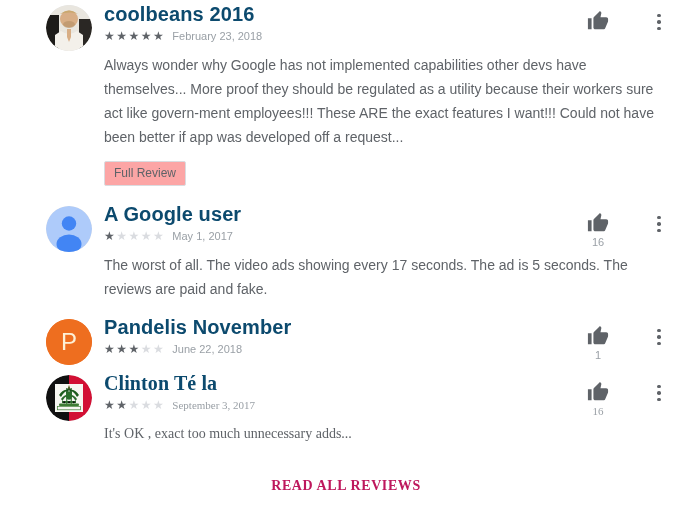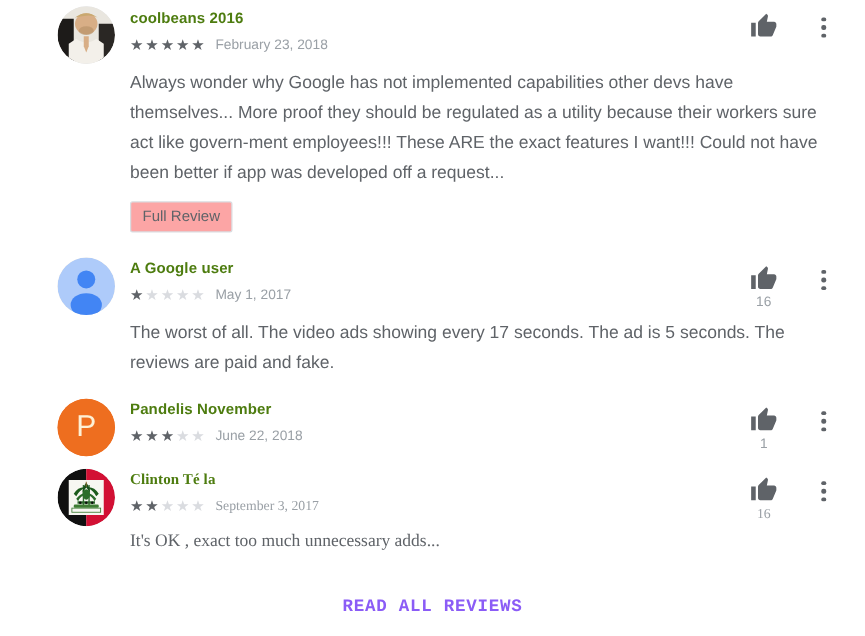--- a/index.html
+++ b/index.html
@@ -53,23 +53,23 @@
     font-size: 24px;
     font-weight: 400;
     line-height: 1;
   }
 
   
   .review-head {
     display: block;
   }
   .author {
-    font-size: 12px;
+    font-size: 20px;
     font-weight: 700;
-    color: #4d7c0f;
+    color: #0c4a6e;
     line-height: 20px;
     letter-spacing: .1px;
     margin: 0;
     padding: 0;
   }
   .meta-row {
     display: flex;
     align-items: center;
     margin-top: 4px;
     height: 16px;
@@ -119,21 +119,21 @@
     cursor: pointer;
   }
 
   
   .actions {
     position: absolute;
     right: 24px;
     top: 0;
     display: flex;
     align-items: flex-start;
-    gap: 22px;
+    gap: 35px;
   }
   .thumb-wrap {
     width: 34px;
     display: flex;
     flex-direction: column;
     align-items: center;
     cursor: pointer;
   }
   .thumb-icon { width: 22px; height: 22px; display:block; }
   .thumb-count {
@@ -170,25 +170,25 @@
     bottom: 0;
     height: 46px;
     display: flex;
     align-items: center;
     justify-content: center;
   }
   .read-all-btn {
     font-size: 14px;
     font-weight: 700;
     letter-spacing: .6px;
-    color: #8b5cf6;
+    color: #be185d;
     background: none;
     border: none;
     cursor: pointer;
-    font-family: Liberation Mono, monospace;
+    font-family: Liberation Serif, serif;
     padding: 6px 8px;
   }
 </style>
 </head>
 <body>
 
 <div class="reviews-panel">
 
   <div class="review" style="padding-top:4px;">
     <div class="avatar" style="top:5px;">

